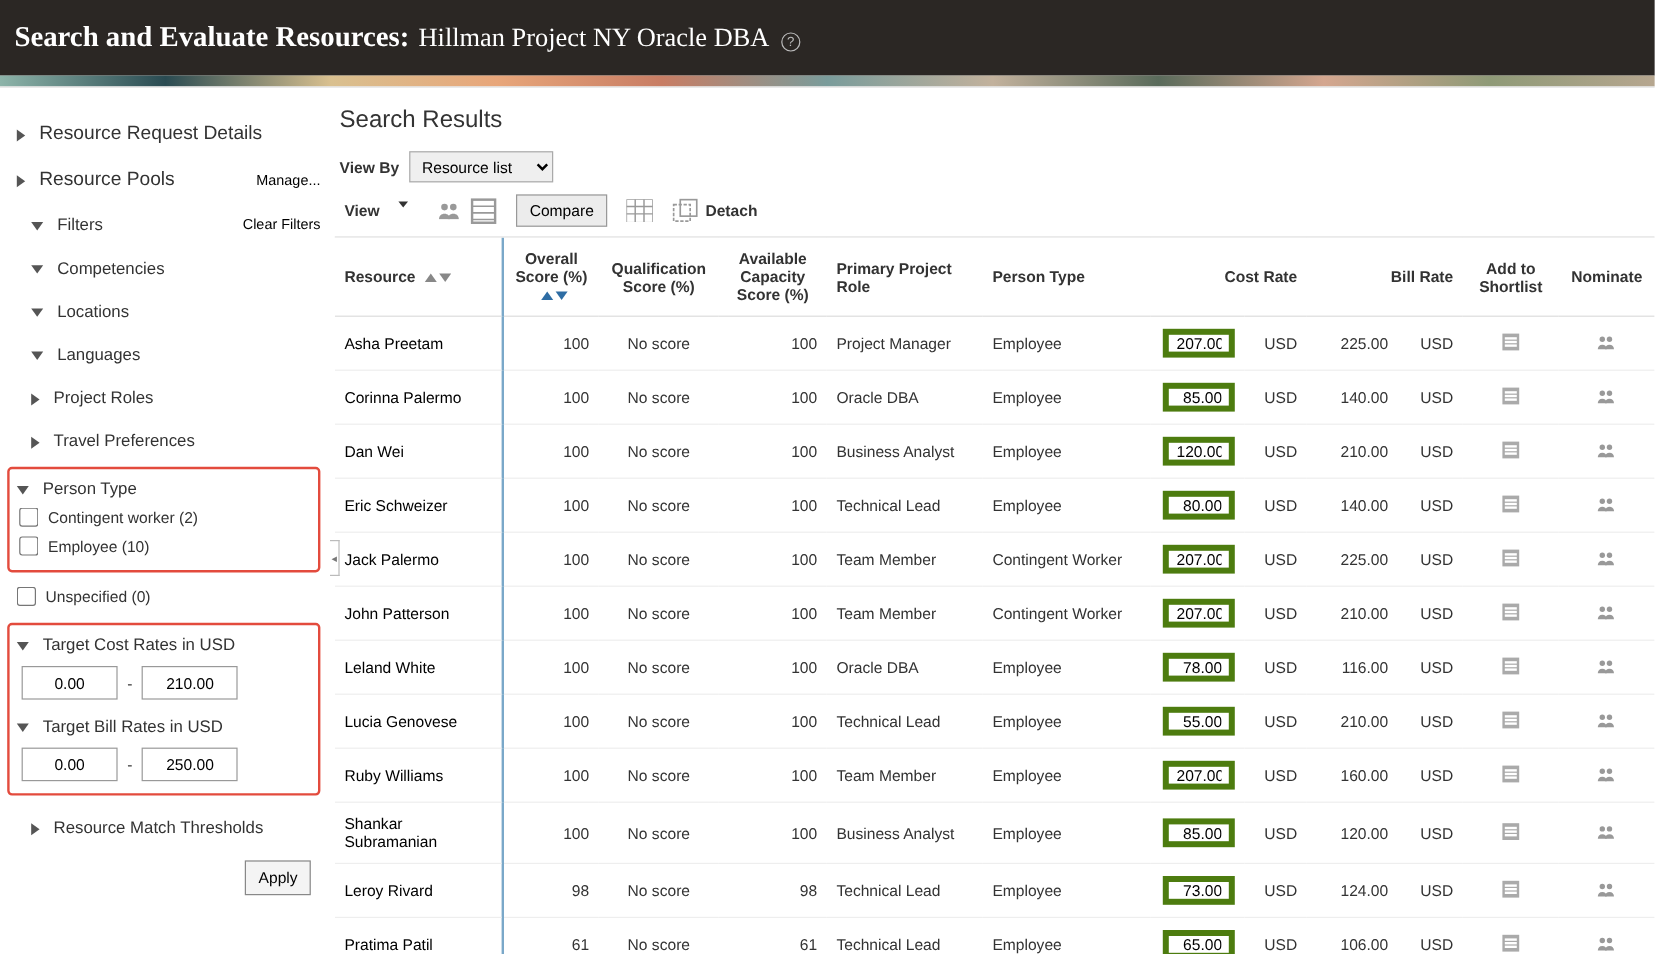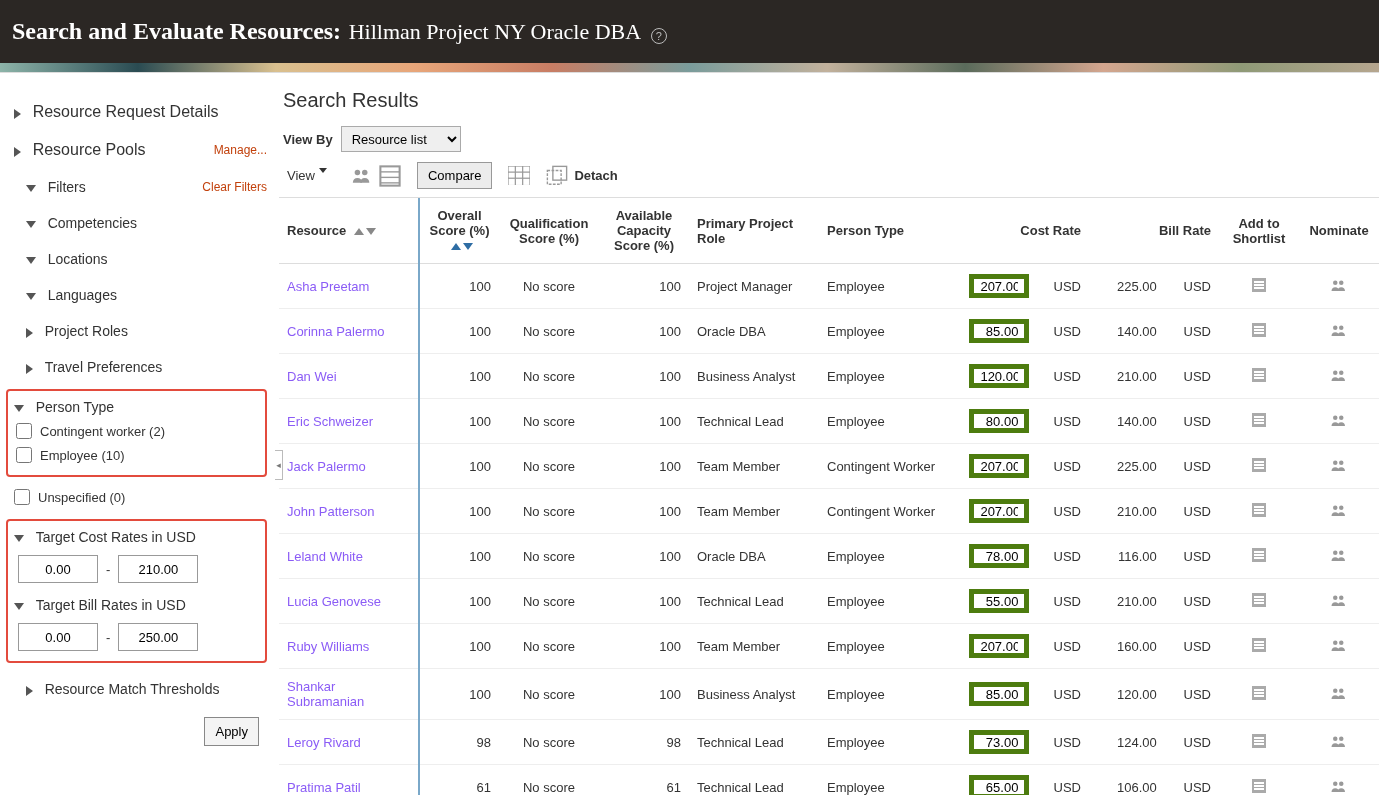--- a/index.html
+++ b/index.html
@@ -11,43 +11,43 @@
   .stripe { height:10px; background: linear-gradient(90deg,#8db4a9,#2a4b52,#d9c08f,#e8a67a,#c87d64,#7a9c9b,#c2b19c,#5a6b5b,#d4a68f,#8f9a77,#b6a68f); border-bottom:1px solid #ddd;}
   .layout { display:flex; }
   .sidebar { width:275px; padding: 20px 8px 20px 12px; flex-shrink:0;}
   .main { flex:1; padding: 16px 0 0 4px; overflow:hidden;}
   .section-row { display:flex; align-items:center; justify-content:space-between; padding:10px 0 10px 2px; cursor:pointer;}
   .section-row .label { font-size:16px; color:#333; }
   .disclosure { display:inline-block; width:0; height:0; margin-right:8px; vertical-align:middle;}
   .disclosure.closed { border-top:5px solid transparent; border-bottom:5px solid transparent; border-left:7px solid #555;}
   .disclosure.open { border-left:5px solid transparent; border-right:5px solid transparent; border-top:7px solid #555;}
   .sub { padding-left:14px;}
-  .link { color:#c2410c; cursor:pointer; font-size:13px;}
+  .link { color:#000000; cursor:pointer; font-size:13px;}
   .link.small { font-size:12px;}
   .highlight-box { border:2px solid #e34b3d; border-radius:4px; padding:4px 6px 8px 6px; margin:4px 0 8px -6px;}
   .checkbox-row { display:flex; align-items:flex-end; padding:4px 2px;}
   .checkbox-row input { width:16px; height:16px; margin-right:8px;}
   .range-row { display:flex; align-items:center; gap:8px; padding:6px 0 2px 4px;}
   .range-row input { width:80px; height:28px; border:1px solid #999; text-align:center; font-size:13px;}
   .apply-bar { display:flex; justify-content:flex-end; padding:10px 8px;}
   .btn { background:#f4f4f4; border:1px solid #888; padding:6px 10px; cursor:pointer; font-size:13px;}
   .btn.compare { background:#ececec; border:1px solid #999; padding:5px 10px;}
   .results-title { font-size:20px; color:#333; margin-bottom:14px; padding-left:4px;}
   .viewby-row { display:flex; align-items:center; gap:8px; padding:0 0 10px 4px; font-size:13px; font-weight:bold;}
   .viewby-row select { font-weight:normal; font-size:13px; height:26px; border:1px solid #aaa; padding:2px 6px; width:120px;}
   .toolbar-row { display:flex; align-items:center; gap:16px; padding:0 0 8px 8px;}
   .tool-icon { width:22px; height:18px; display:inline-flex; align-items:center; justify-content:center; color:#777;}
-  .toolbar-row .viewmenu { font-size:13px; color:#333; cursor:pointer; display:flex; align-items:flex-start; gap:4px;}
+  .toolbar-row .viewmenu { font-size:13px; color:#333; cursor:pointer; display:flex; align-items:flex-start; gap:16px;font-weight:bold;}
   .table-wrap { border-top:1px solid #ddd; overflow-x:auto;}
   table { border-collapse:collapse; width:100%; min-width:1090px;}
   thead th { font-size:13px; font-weight:bold; color:#333; padding:10px 8px; text-align:left; border-bottom:1px solid #ddd; vertical-align:middle; background:#fff;}
   thead th.center { text-align:center;}
   thead th.right { text-align:right;}
   tbody td { padding:10px 8px; border-bottom:1px solid #eee; font-size:13px; vertical-align:middle; height:40px;}
-  td.name a { color:#8b5cf6; text-decoration:none;}
+  td.name a { color:#000000; text-decoration:none;}
   td.num { text-align:right;}
   td.center { text-align:center;}
   .sort-arrows { display:inline-flex; gap:2px; vertical-align:middle; margin-left:4px;}
   .sort-arrows span { width:0; height:0; display:inline-block;}
   .sa-up { border-left:5px solid transparent; border-right:5px solid transparent; border-bottom:7px solid #888;}
   .sa-up.active { border-bottom-color:#2e6da4;}
   .sa-down { border-left:5px solid transparent; border-right:5px solid transparent; border-top:7px solid #888;}
   .sa-down.active { border-top-color:#2e6da4;}
   .cost-input { width:60px; height:24px; border:5px solid #4d7c0f; text-align:right; padding:2px 6px; font-size:13px;}
   .shortlist-icon { width:14px; height:14px; background:#aaa; display:inline-block; position:relative;}

